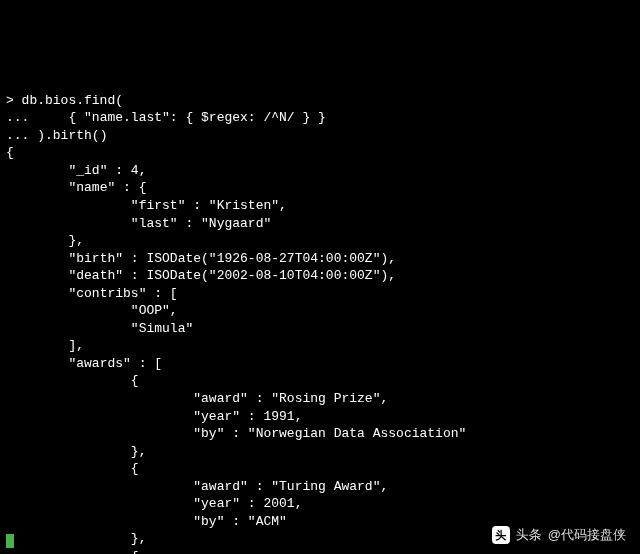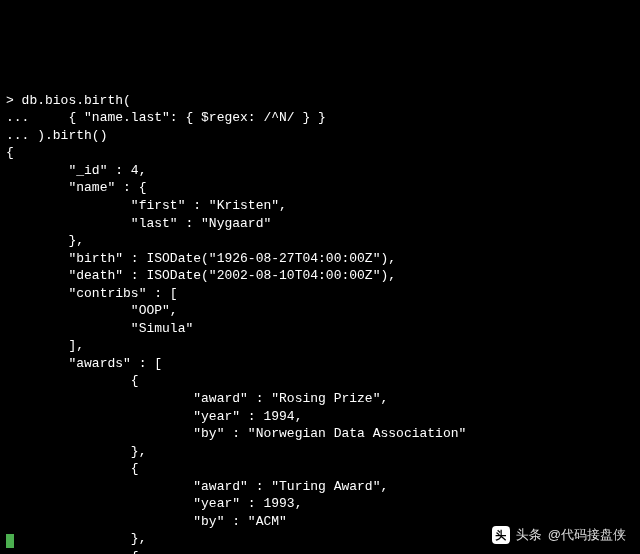--- a/index.html
+++ b/index.html
@@ -49,44 +49,44 @@
       height: 14px;
       background: #4caf50;
     }
   </style>
 </head>
 <body>
 
 
 
 <div class="term">
-<span>&gt; </span><span>db.bios.birth(</span>
+<span>&gt; </span><span>db.bios.find(</span>
 <span>... </span><span>    { "name.last": { $regex: /^N/ } }</span>
 <span>... </span><span>).birth()</span>
 <span>{</span>
         <span>"_id"</span> : <span>4</span>,
         <span>"name"</span> : <span>{</span>
                 <span>"first"</span> : <span>"Kristen"</span>,
                 <span>"last"</span> : <span>"Nygaard"</span>
         <span>}</span>,
         <span>"birth"</span> : <span>ISODate("1926-08-27T04:00:00Z")</span>,
         <span>"death"</span> : <span>ISODate("2002-08-10T04:00:00Z")</span>,
         <span>"contribs"</span> : <span>[</span>
                 <span>"OOP"</span>,
                 <span>"Simula"</span>
         <span>]</span>,
         <span>"awards"</span> : <span>[</span>
                 <span>{</span>
                         <span>"award"</span> : <span>"Rosing Prize"</span>,
-                        <span>"year"</span> : <span>1994</span>,
+                        <span>"year"</span> : <span>1991</span>,
                         <span>"by"</span> : <span>"Norwegian Data Association"</span>
                 <span>},</span>
                 <span>{</span>
                         <span>"award"</span> : <span>"Turing Award"</span>,
-                        <span>"year"</span> : <span>1993</span>,
+                        <span>"year"</span> : <span>2001</span>,
                         <span>"by"</span> : <span>"ACM"</span>
                 <span>},</span>
                 <span>{</span>
                          : ,
                          : ,
                          : 
         
 </div>
 
 <div class="cursor"></div>

